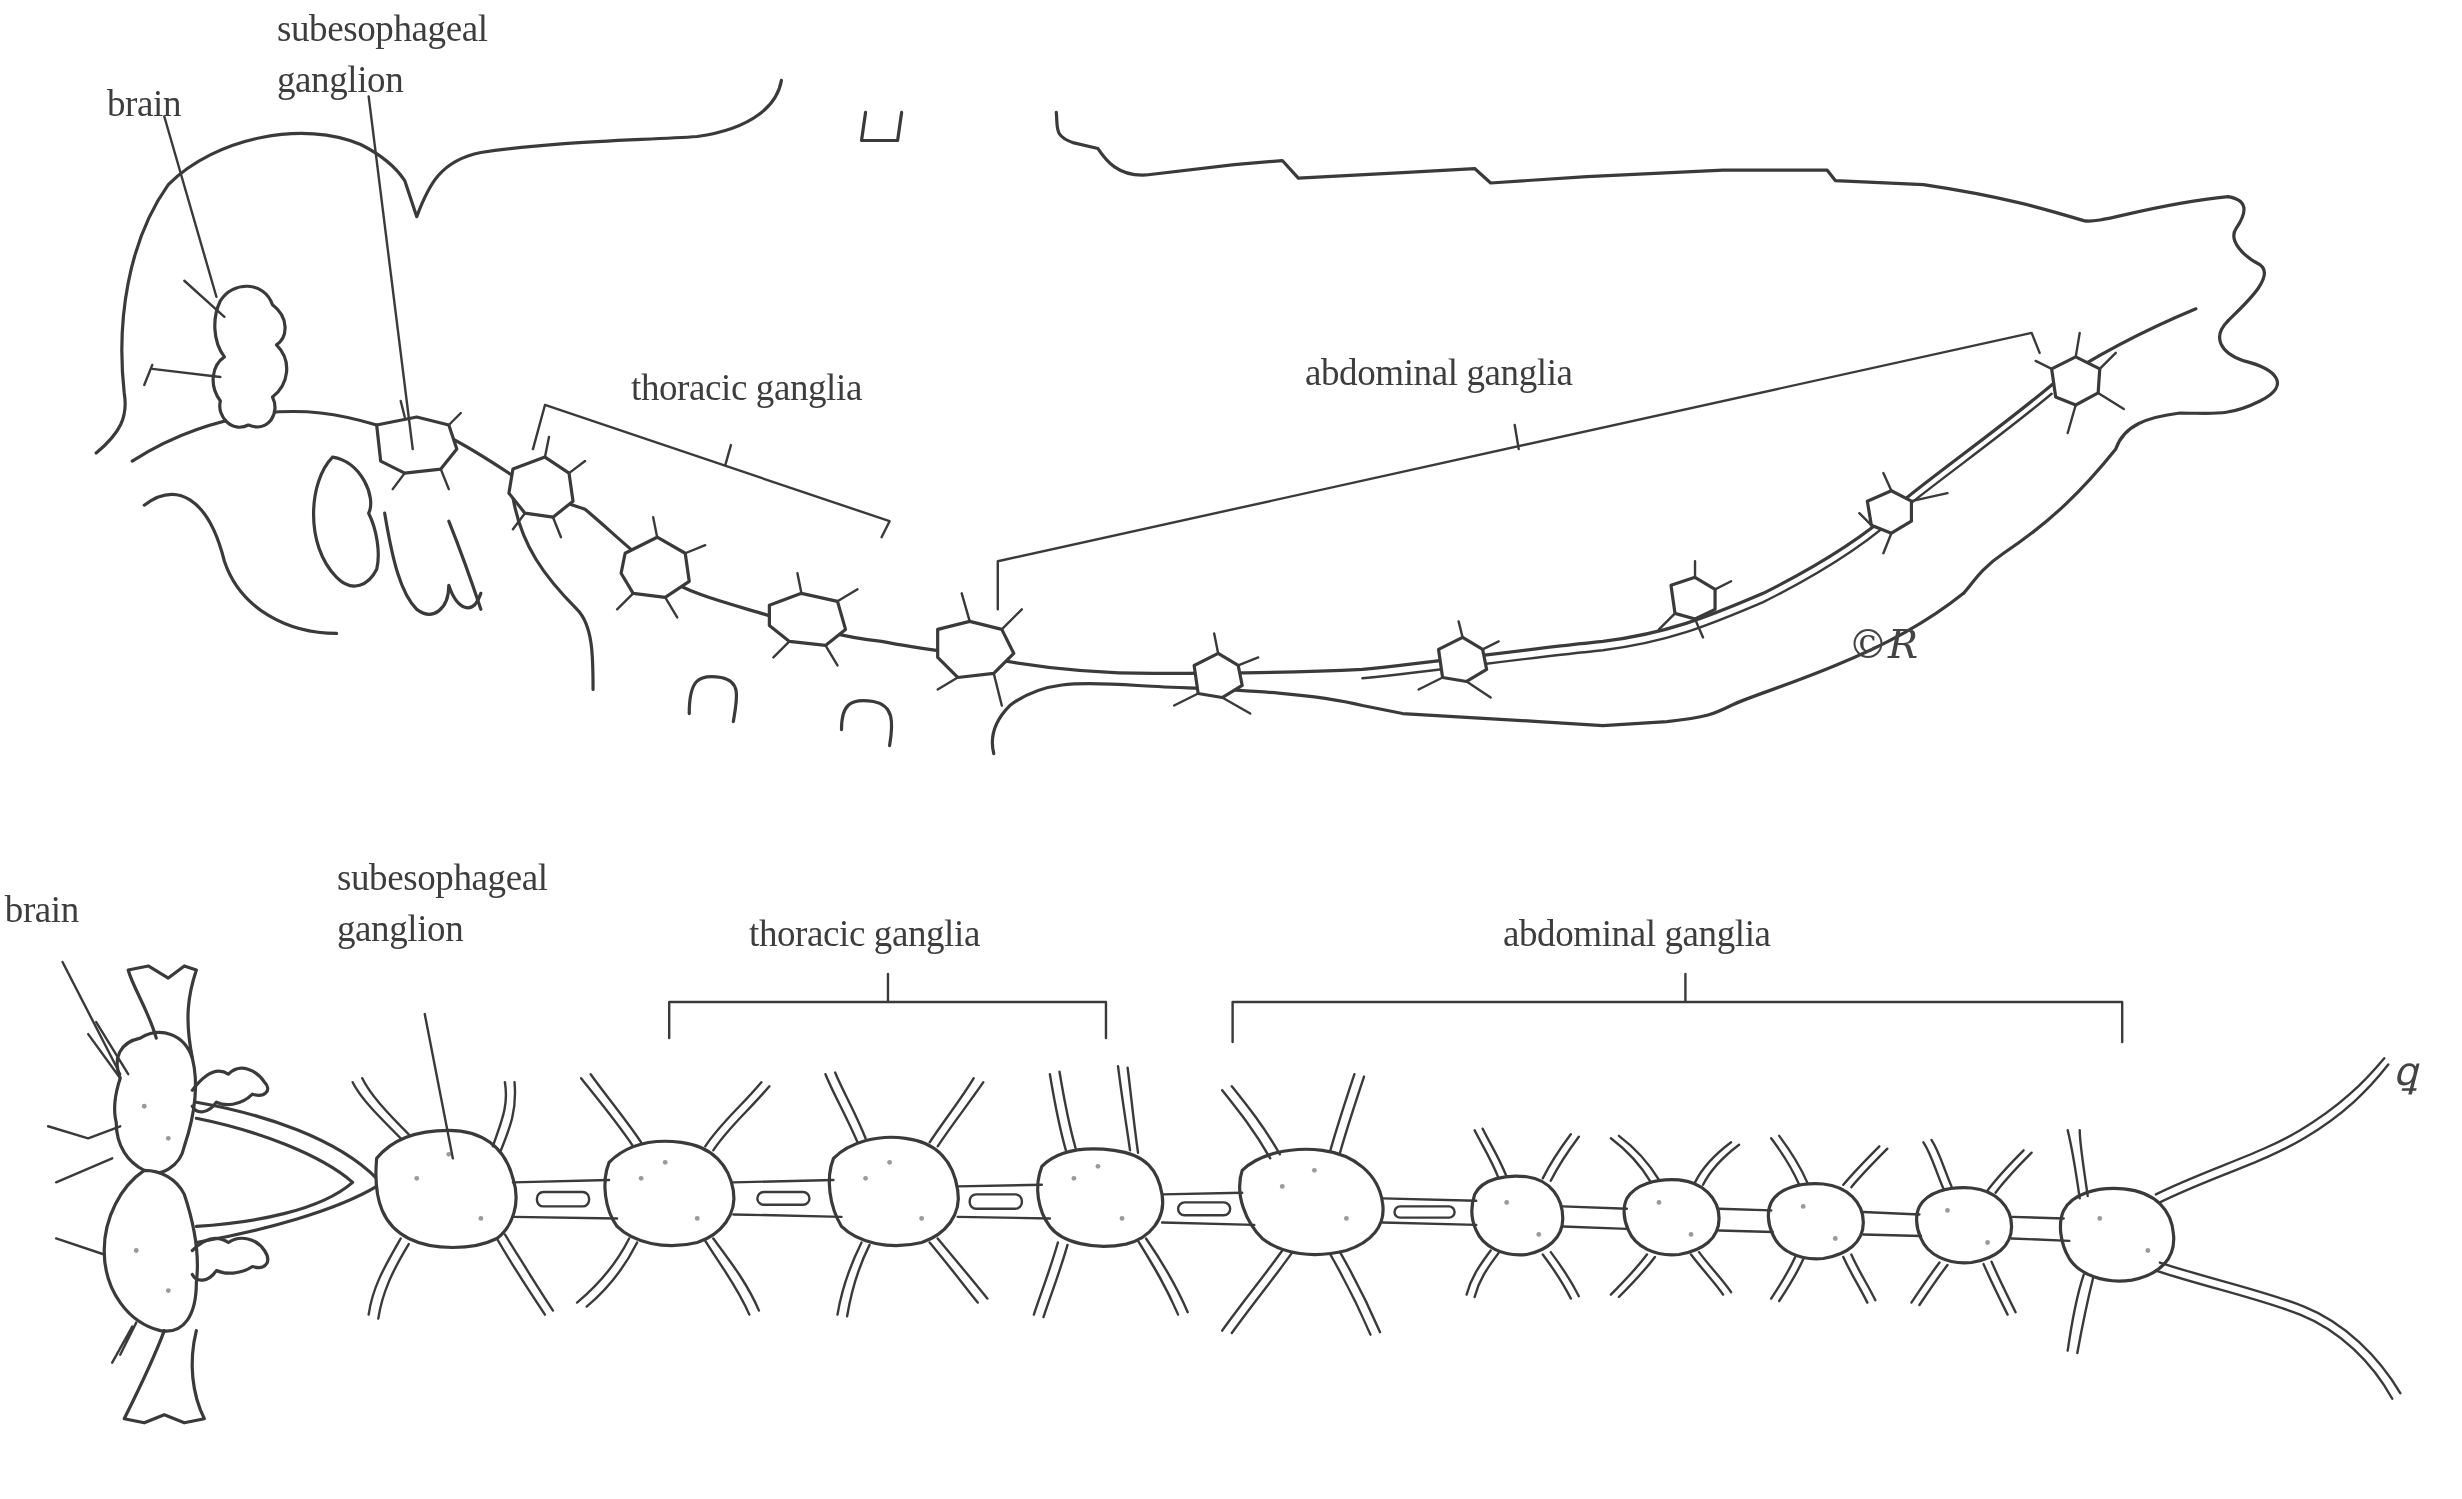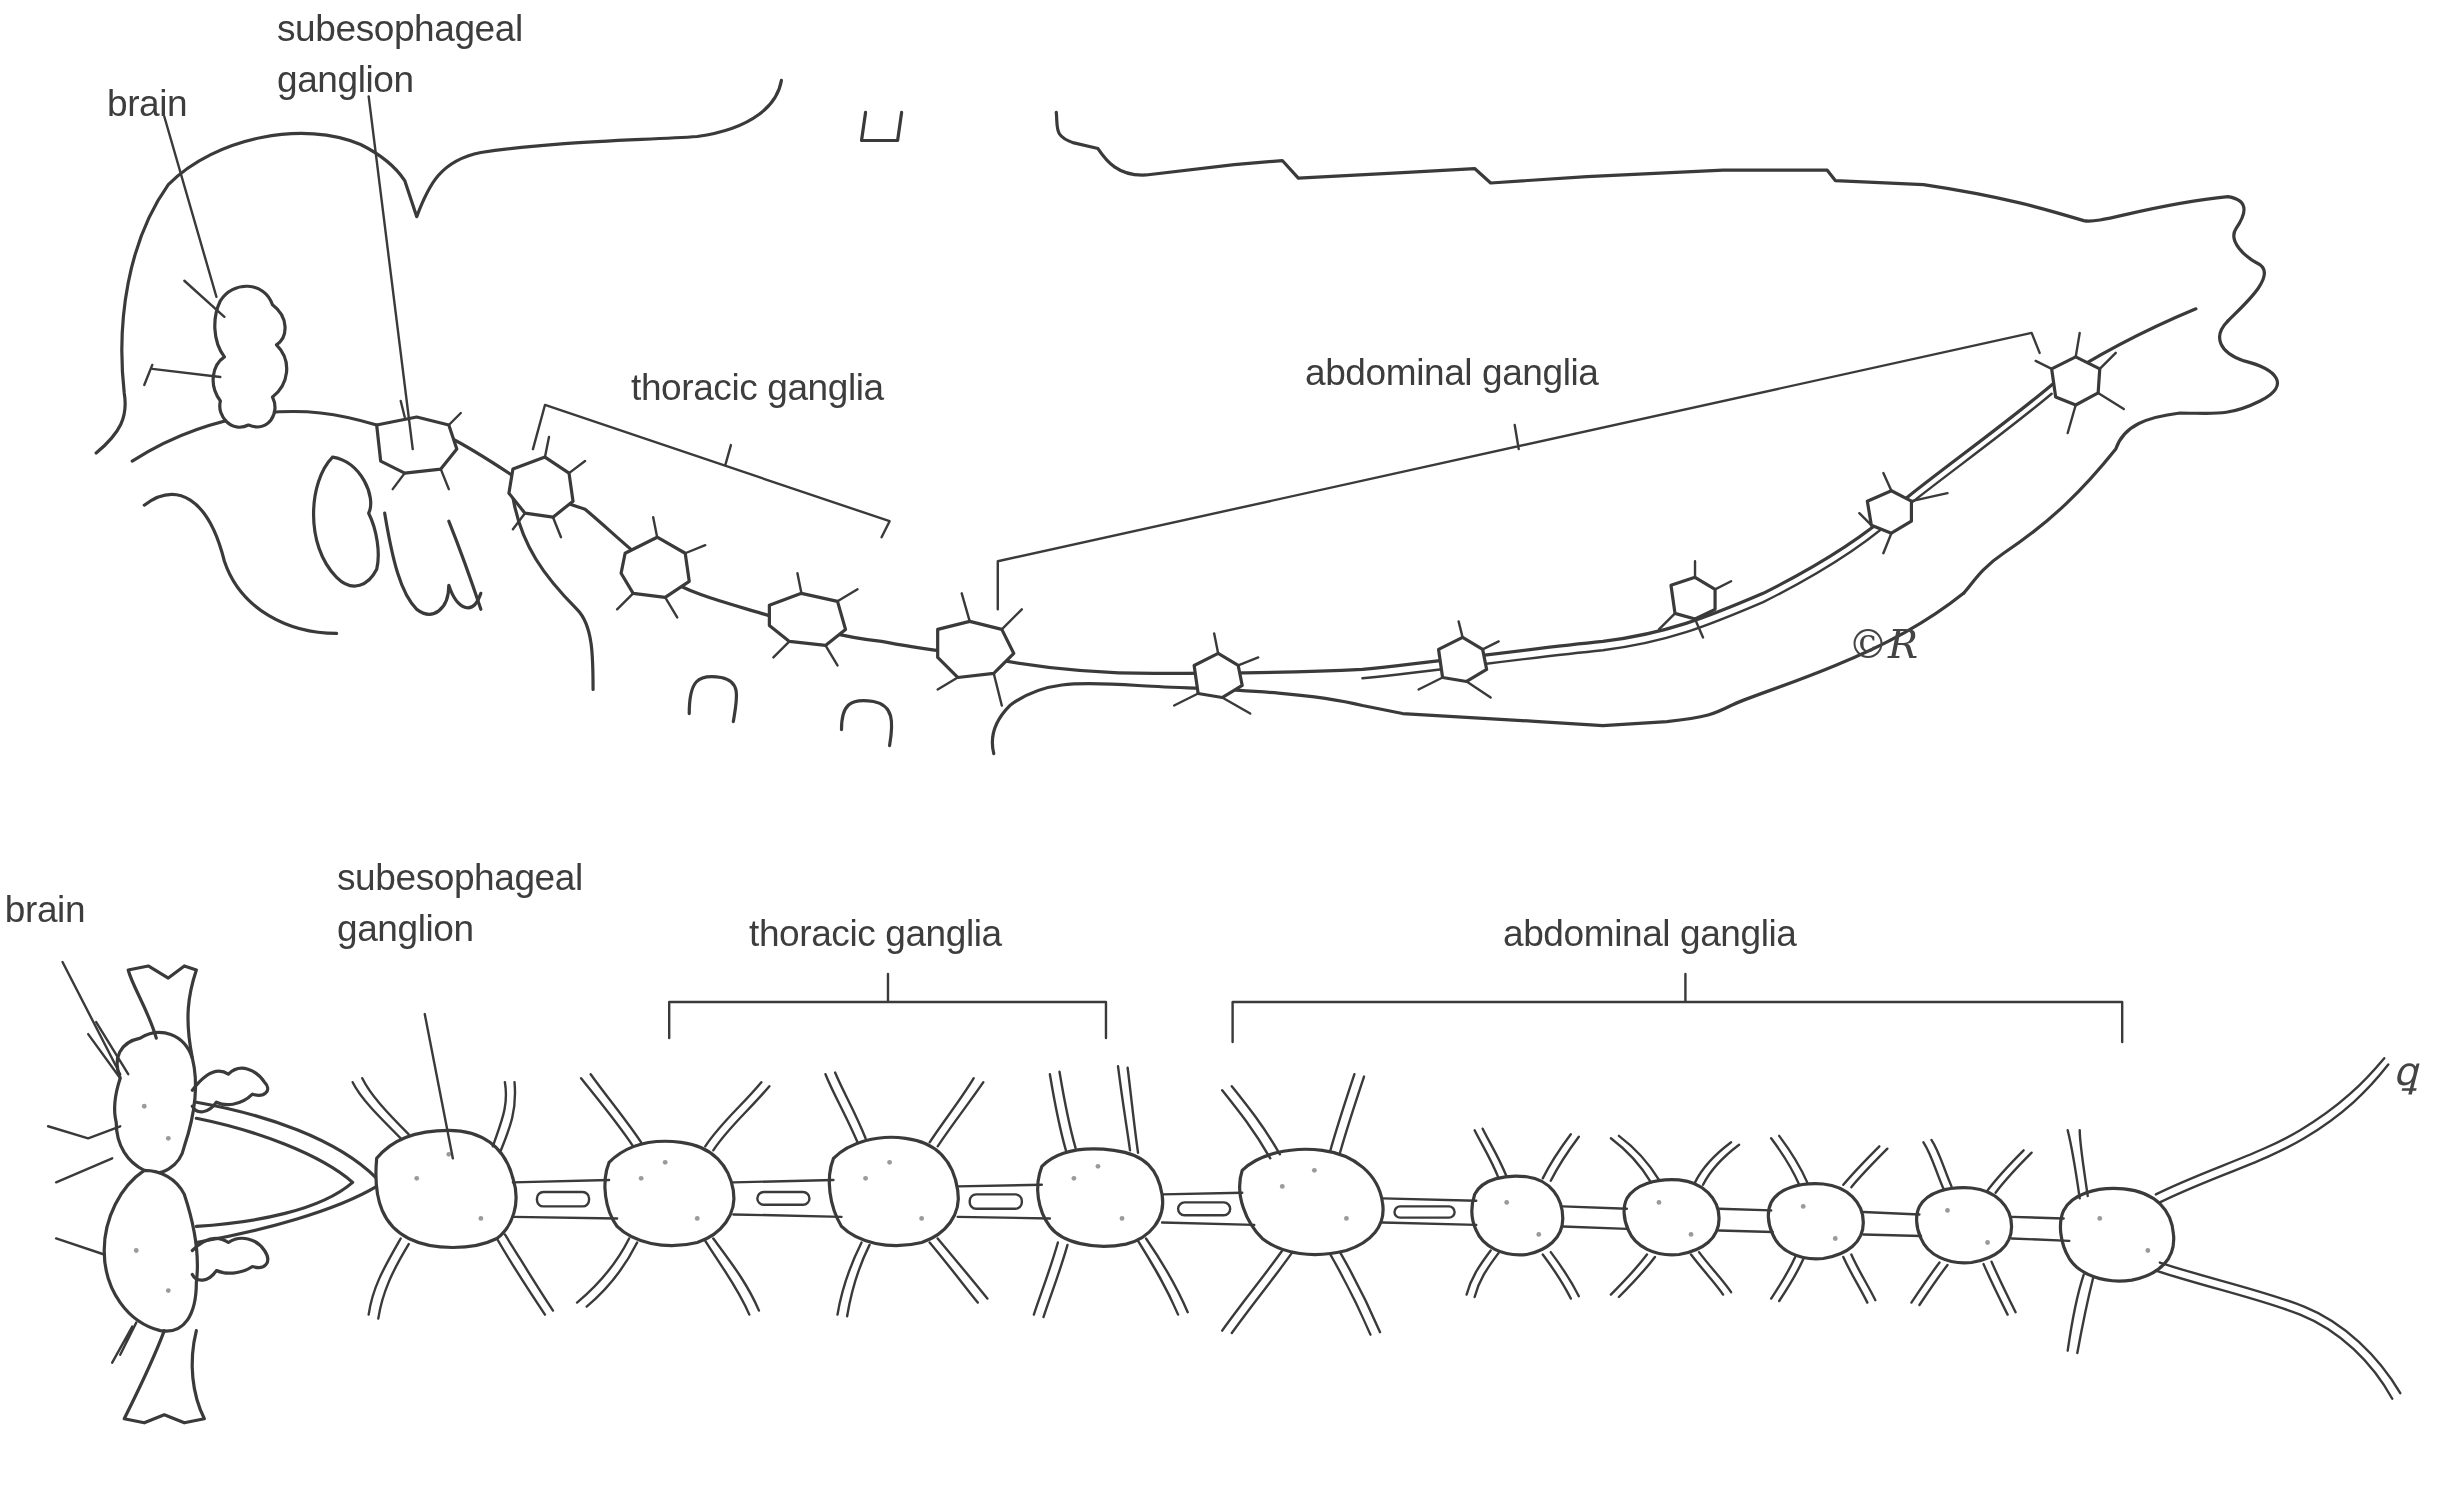--- a/index.html
+++ b/index.html
@@ -5,21 +5,21 @@
   html, body { margin: 0; padding: 0; background: #ffffff; }
   body { width: 2462px; height: 1500px; position: relative; overflow: hidden; }
   .canvas { position: absolute; left: 0; top: 0; width: 2462px; height: 1500px; }
   svg { position: absolute; left: 0; top: 0; }
   .stroke { fill: none; stroke: #3a3a3a; stroke-width: 4; stroke-linecap: round; stroke-linejoin: round; }
   .thin { fill: none; stroke: #3a3a3a; stroke-width: 3; stroke-linecap: round; stroke-linejoin: round; }
   .gfill { fill: #ffffff; stroke: #3a3a3a; stroke-width: 4; stroke-linejoin: round; }
   .dot { fill: #9a9a9a; }
   .label {
     position: absolute;
-    font-family: Liberation Sans, sans-serif;
+    font-family: Liberation Serif, serif;
     font-size: 37px;
     color: #3d3d3d;
     line-height: 1.38;
     white-space: nowrap;
     letter-spacing: -0.4px;
   }
   .sig {
     position: absolute;
     font-family: "DejaVu Serif", serif;
     font-style: italic;

